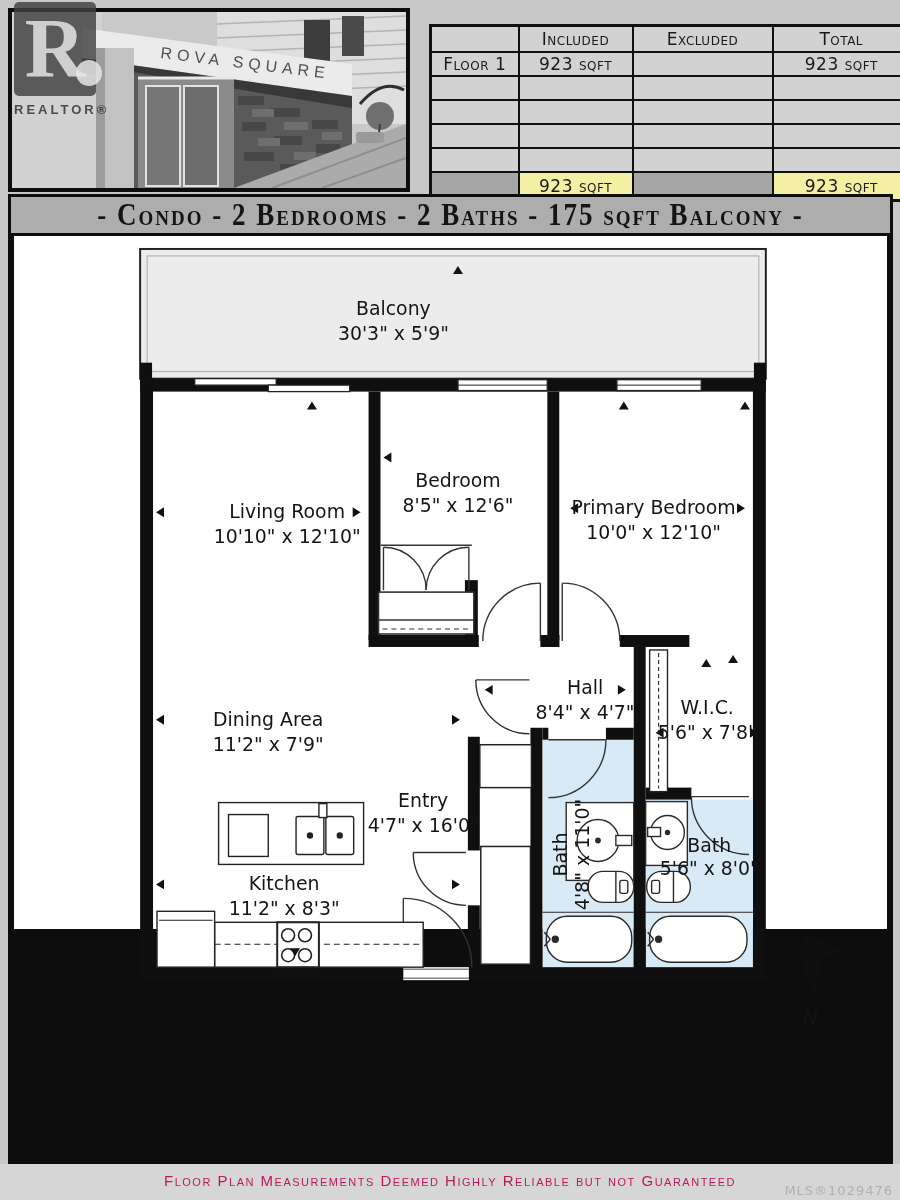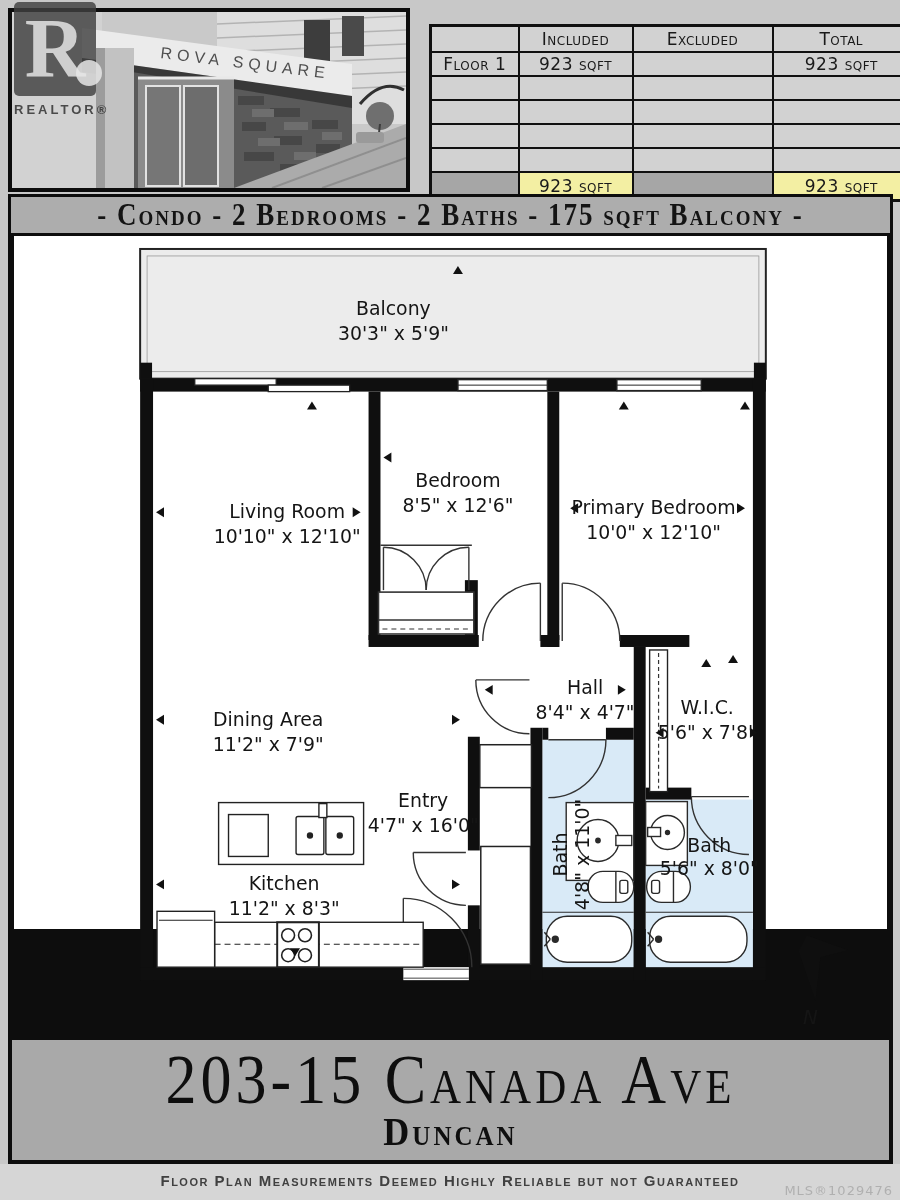--- a/index.html
+++ b/index.html
@@ -37,21 +37,21 @@
   .addr{position:absolute;left:4px;top:846px;width:877px;height:120px;background:#a9a9a9;
         display:flex;flex-direction:column;align-items:center;justify-content:center;}
   .addr .l1{display:inline-block;transform:scaleY(1.12);font-family:"Liberation Serif",serif;
         font-variant:small-caps;font-weight:500;font-size:62px;line-height:1.05;letter-spacing:4px;color:#0e0e0e;white-space:nowrap;}
   .addr .l2{display:inline-block;transform:scaleY(1.1);font-family:"Liberation Serif",serif;
         font-variant:small-caps;font-weight:600;font-size:36px;line-height:1.1;letter-spacing:3px;color:#0e0e0e;}
 
   
   .footer{position:absolute;left:0;top:1164px;width:900px;height:36px;background:#d6d6d6;}
   .footer .disc{text-align:center;padding-top:8px;font-family:"Liberation Sans",sans-serif;
-        font-variant:small-caps;font-weight:bold;font-size:15px;letter-spacing:1.5px;color:#404040;}
+        font-variant:small-caps;font-weight:normal;font-size:15px;letter-spacing:1.5px;color:#be185d;}
   .footer .mls{position:absolute;right:7px;bottom:2px;font-size:13px;color:#b0b0b0;letter-spacing:1px;}
 
   
   text.rl{font-family:"DejaVu Sans",sans-serif;font-size:19px;fill:#151515;text-anchor:middle;}
   text.north{font-family:"DejaVu Sans",sans-serif;font-style:italic;font-size:20px;fill:#151515;text-anchor:middle;}
 </style>
 </head>
 <body>
 
 <div class="photo">
@@ -383,22 +383,18 @@
         <text class="rl" x="700" y="641" font-size="17">5'6" x 8'0"</text>
       </g>
 
       <g>
         <path d="M 798 701 L 840 716 L 812 723 L 807 767 L 790 717 Z" fill="#0f0f0f"></path>
         <text class="north" x="802" y="790">N</text>
       </g>
     </svg>
   </div>
 
-  <div class="addr">
-    <span class="l1">203-15 Canada Ave</span>
-    <span class="l2">Duncan</span>
-  </div>
 </div>
 
 <div class="footer">
   <div class="disc">Floor Plan Measurements Deemed Highly Reliable but not Guaranteed</div>
   <div class="mls">MLS®1029476</div>
 </div>
 
 </body></html>

